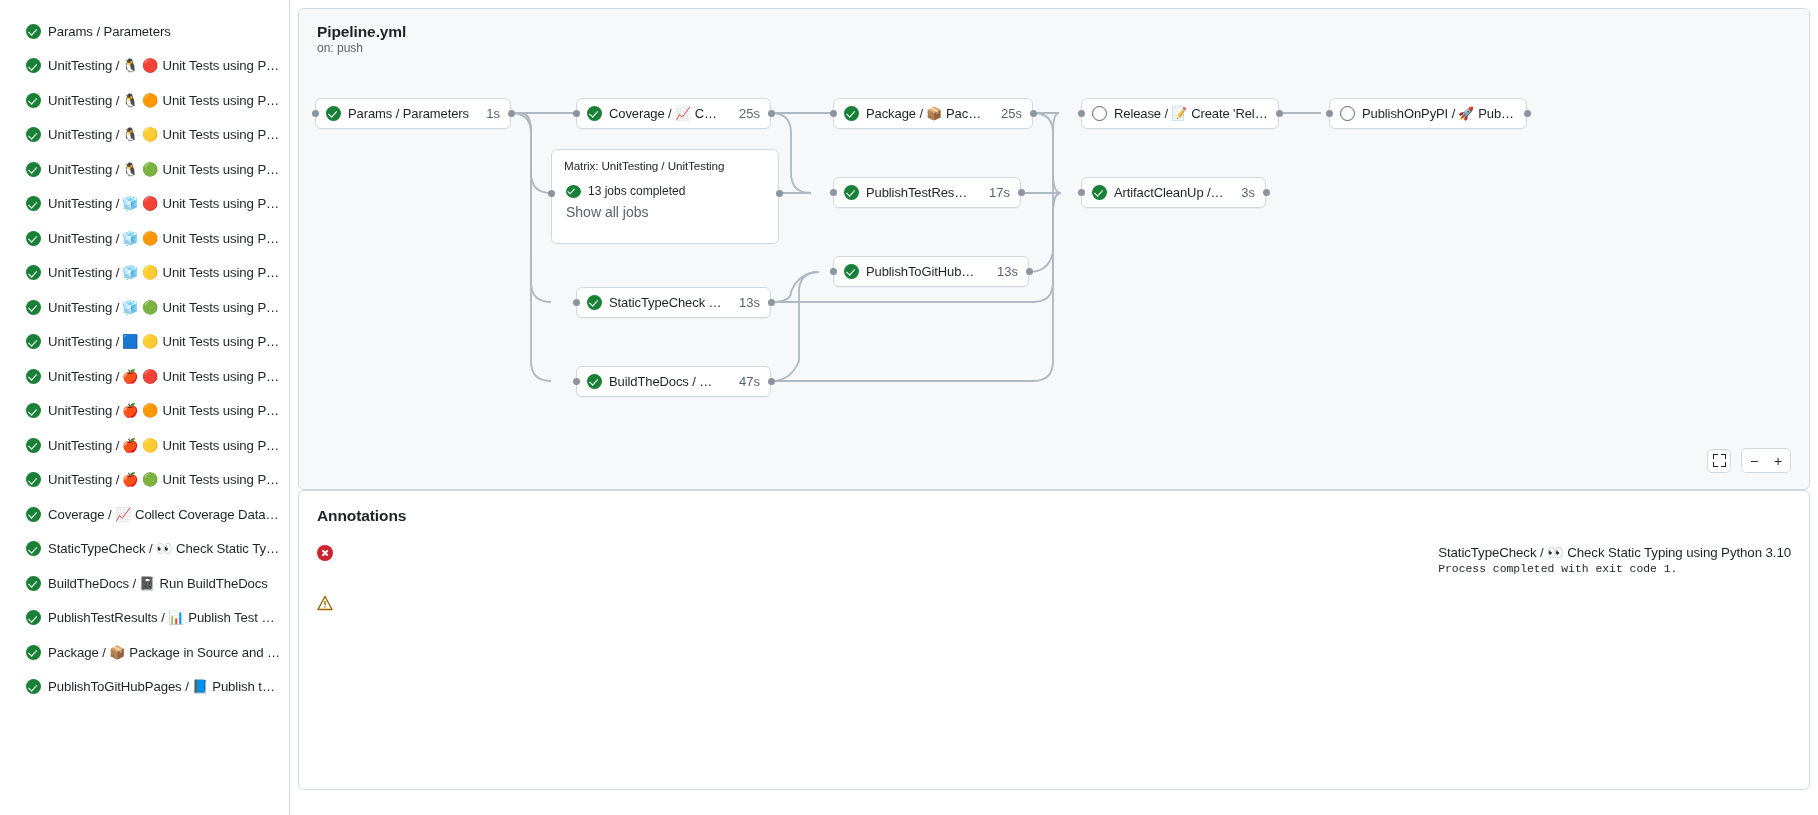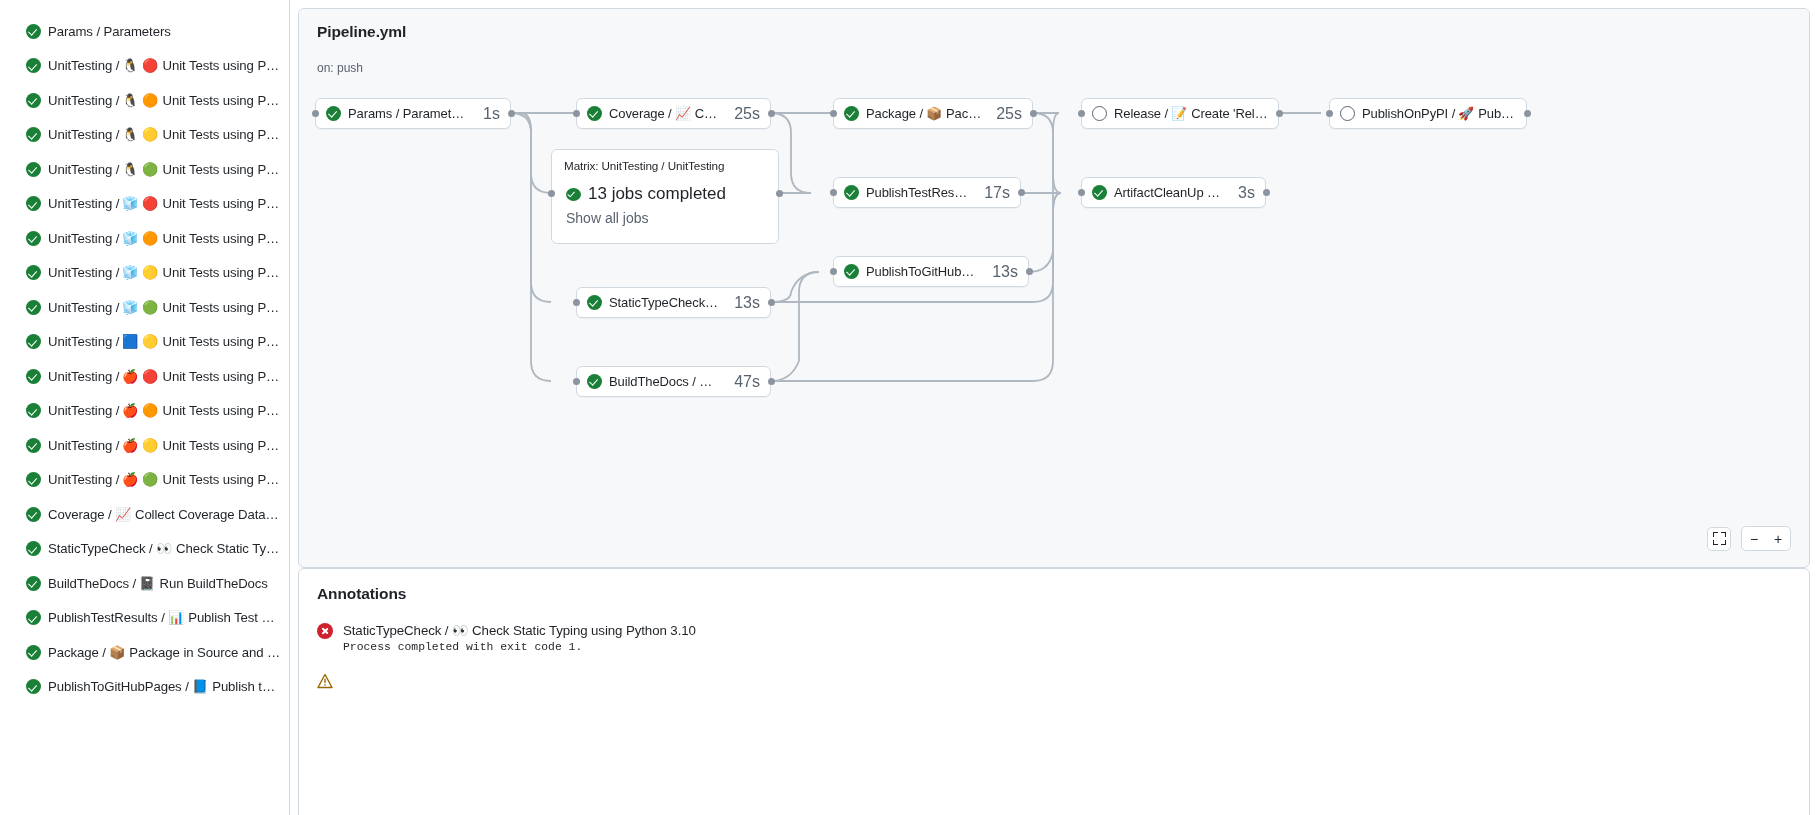--- a/index.html
+++ b/index.html
@@ -67,55 +67,55 @@
 
   
   .main {
     flex: 1; height: 815px; background: #ffffff;
     padding: 8px 8px 0 8px; overflow: hidden;
   }
   .panel {
     border: 1px solid #d1d9e0; border-radius: 6px; background: #ffffff;
   }
   .graph-panel {
-    height: 560px; position: relative; overflow: hidden;
+    height: 482px; position: relative; overflow: hidden;
     background: #f6f8fa;
   }
   .graph-head { padding: 14px 18px 0 18px; background: #f6f8fa; }
   .wf-title { font-size: 15.5px; font-weight: 600; color: #1f2328; letter-spacing: -0.1px; }
-  .wf-sub { font-size: 12px; color: #59636e; margin-top: 20px; }
+  .wf-sub { font-size: 12px; color: #59636e; margin-top: 0; }
 
   .canvas { position: absolute; inset: 0; }
   .edges { position: absolute; inset: 0; }
 
   
   .node {
     position: absolute; height: 31px;
     background: #ffffff; border: 1px solid #d1d9e0; border-radius: 6px;
     display: flex; align-items: center; gap: 7px;
     padding: 0 10px; font-size: 13px; color: #1f2328;
     white-space: nowrap; cursor: pointer; z-index: 3;
     box-shadow: 0 1px 0 rgba(31,35,40,0.04);
   }
   .node .ntext { overflow: hidden; text-overflow: ellipsis; letter-spacing: -0.1px; }
-  .node .dur { margin-left: auto; padding-left: 8px; font-size: 16px; color: #59636e; }
+  .node .dur { margin-left: auto; padding-left: 8px; font-size: 13px; color: #59636e; }
 
   .port {
     position: absolute; width: 7px; height: 7px; border-radius: 50%;
     background: #8c959f; z-index: 4;
   }
 
   
   .matrix-box {
     position: absolute; background: #ffffff;
     border: 1px solid #d1d9e0; border-radius: 6px; z-index: 2;
     cursor: pointer;
   }
   .matrix-title { font-size: 11.7px; color: #1f2328; padding: 9px 12px 0 12px; letter-spacing: -0.1px; }
-  .matrix-row { display:flex; align-items:center; gap:7px; padding: 12px 12px 0 14px; font-size: 17px; }
+  .matrix-row { display:flex; align-items:center; gap:7px; padding: 12px 12px 0 14px; font-size: 12px; }
   .matrix-link { padding: 6px 12px 0 14px; font-size: 14px; color: #59636e; }
 
   
   .zoom-ctl { position: absolute; right: 18px; bottom: 16px; display: flex; align-items: center; gap: 10px; z-index: 6; }
   .zc-btn {
     width: 24px; height: 24px; border-radius: 5px; background: #ffffff;
     border: 1px solid #d1d9e0; display: flex; align-items: center; justify-content: center;
     color: #1f2328; font-size: 14px; cursor: pointer;
   }
   .zc-group { display: flex; align-items: center; gap: 0; border: 1px solid #d1d9e0; border-radius: 5px; overflow: hidden; background:#fff; }
@@ -125,21 +125,21 @@
   .fs-icon .c1 { left:0; top:0; border-right:none; border-bottom:none; }
   .fs-icon .c2 { right:0; top:0; border-left:none; border-bottom:none; }
   .fs-icon .c3 { left:0; bottom:0; border-right:none; border-top:none; }
   .fs-icon .c4 { right:0; bottom:0; border-left:none; border-top:none; }
 
   
   .ann-panel { height: 300px; overflow: hidden; }
   .ann-head { padding: 16px 18px 0 18px; }
   .ann-title { font-size: 15.5px; font-weight: 600; letter-spacing: -0.1px; }
   .ann-sub { font-size: 12px; color: #59636e; margin-top: 5px; }
-  .ann-item { display: flex; gap: 10px; padding: 20px 18px 0 18px; }
+  .ann-item { display: flex; gap: 10px; padding: 20px 18px 0 18px; justify-content: space-between; }
   .ann-body { display: flex; flex-direction: column; gap: 3px; }
   .ann-name { font-size: 13.3px; color: #1f2328; letter-spacing: -0.1px; }
   .ann-msg { font-family: "Liberation Mono", monospace; font-size: 11.4px; color: #1f2328; }
 </style>
 </head>
 <body>
 
 <div class="app">
 
   <aside class="sidebar">

